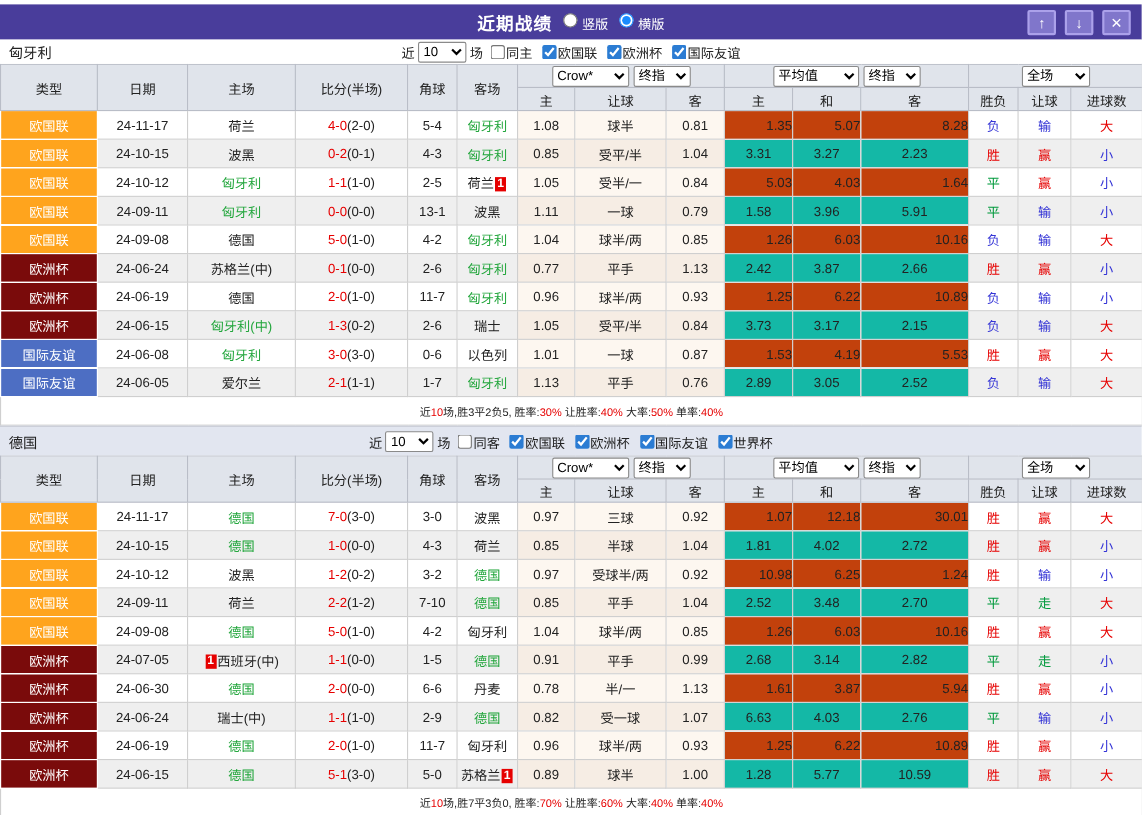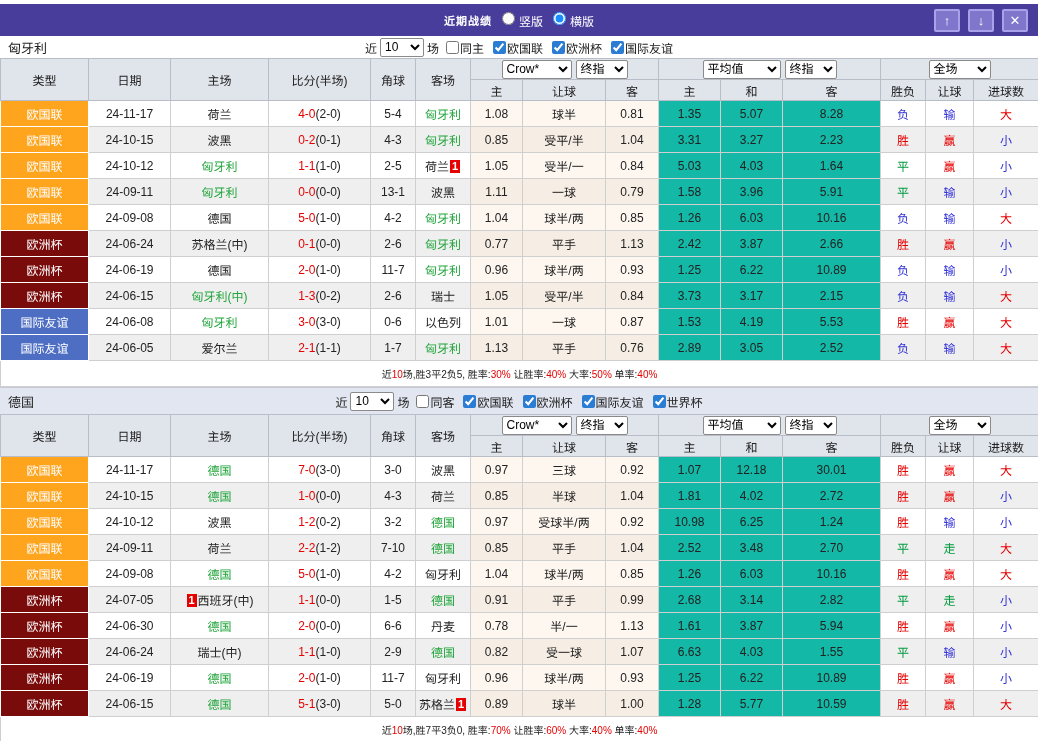--- a/index.html
+++ b/index.html
@@ -5,21 +5,21 @@
   * { box-sizing: border-box; margin: 0; padding: 0; }
   :root { --red:#e60000; --green:#009a3c; --blue:#3434d6; --focus:#22a63c; --bar:#493d9b; }
   body {
     width: 1038px; height: 741px; overflow: hidden;
     background: #fff; color: #222;
     font-family: "Liberation Sans", "DejaVu Sans", sans-serif; font-size: 12px;
   }
   .topgap { height: 4px; background: #fff; }
   .titlebar { height: 32px; background: var(--bar); display: flex; align-items: center; position: relative; }
   .titlebar-center { position: absolute; left: 0; right: 0; display: flex; justify-content: center; align-items: center; gap: 10px; color: #fff; }
-  .title { font-size: 11px; font-weight: bold; letter-spacing: 1px; }
+  .title { font-size: 16px; font-weight: bold; letter-spacing: 1px; }
   .radio-opt { display: inline-flex; gap: 4px; font-size: 12px; color: #fff; cursor: pointer; }
   input[type=radio] { width: 13px; height: 13px; accent-color: #1a8cff; }
   .titlebar-buttons { margin-left: auto; display: flex; gap: 8px; padding-right: 10px; z-index: 1; }
   .tb-btn { width: 26px; height: 23px; background: #8076cb; border: 2px solid #aba1ea; border-radius: 2px;
     color: #fff; font-weight: bold; font-size: 13px; line-height: 1; cursor: pointer;
     display: flex; align-items: center; justify-content: center; font-family: inherit; }
   .filterbar { height: 22px; display: flex; align-items: center; position: relative; background: #fff; }
   .filterbar.alt { height: 27px; background: #e2e6f0; border-top: 1px solid #c6cad4; }
   .team-name { padding-left: 8px; font-size: 13px; z-index: 1; }
   .filters { position: absolute; left: 0; right: 0; display: flex; justify-content: center; align-items: center; gap: 3px; font-size: 12px; }
@@ -29,21 +29,21 @@
   .chk.tight { margin-left: 6px; }
   input[type=checkbox] { width: 13px; height: 13px; accent-color: #2b7cd3; margin-right: 1px; }
   table.grid { table-layout: fixed; width: 1038px; border-collapse: collapse; border: 1px solid #b9bdc7; }
   .grid th { background: #e0e4eb; border: 1px solid #b9bdc7; font-weight: normal; font-size: 12px; height: 21px; padding: 0; overflow: visible; white-space: nowrap; }
   .grid th .hsel { margin: 0 2px; }
   .grid td { border: 1px solid #cfcfcf; text-align: center; height: 26px; padding: 0; overflow: hidden; white-space: nowrap; }
   tr.odd  td { background: #fff; }
   tr.even td { background: #efefef; }
   tr.odd  td.odds { background: #fdf7f0; margin-top: 41px; }
   tr.even td.odds { background: #f6ede4; }
-  tr.odd  td.avg  { background: #14b8a6; }
+  tr.odd  td.avg  { background: #c2410c; text-align: right; }
   tr.even td.avg  { background: #14b8a6; }
   td.type { color: #fff; border: 1px solid #fff; }
   .red   { color: var(--red); }
   .green { color: var(--green); }
   .blue  { color: var(--blue); }
   .focus { color: var(--focus); }
   .score { color: var(--red); }
   .card { display: inline-block; background: #e60000; color: #fff; font-size: 11px; font-weight: bold;
     line-height: 13px; min-width: 10px; padding: 0 1px; margin: 0 1px; vertical-align: 1px; }
   td.summary { height: 26px; background: #fff; font-size: 10px; border: 1px solid #cfcfcf; }
@@ -517,21 +517,21 @@
           <td>24-06-24</td>
           <td><span class="">瑞士(中)</span></td>
           <td><span class="score">1-1</span><span>(1-0)</span></td>
           <td>2-9</td>
           <td><span class="focus">德国</span></td>
           <td class="odds">0.82</td>
           <td class="odds">受一球</td>
           <td class="odds">1.07</td>
           <td class="avg">6.63</td>
           <td class="avg">4.03</td>
-          <td class="avg">1.55</td>
+          <td class="avg">2.76</td>
           <td><span class="green">平</span></td>
           <td><span class="blue">输</span></td>
           <td><span class="blue">小</span></td>
         </tr>
         <tr class="odd">
           <td class="type" style="background: rgb(122, 11, 11);">欧洲杯</td>
           <td>24-06-19</td>
           <td><span class="focus">德国</span></td>
           <td><span class="score">2-0</span><span>(1-0)</span></td>
           <td>11-7</td>

